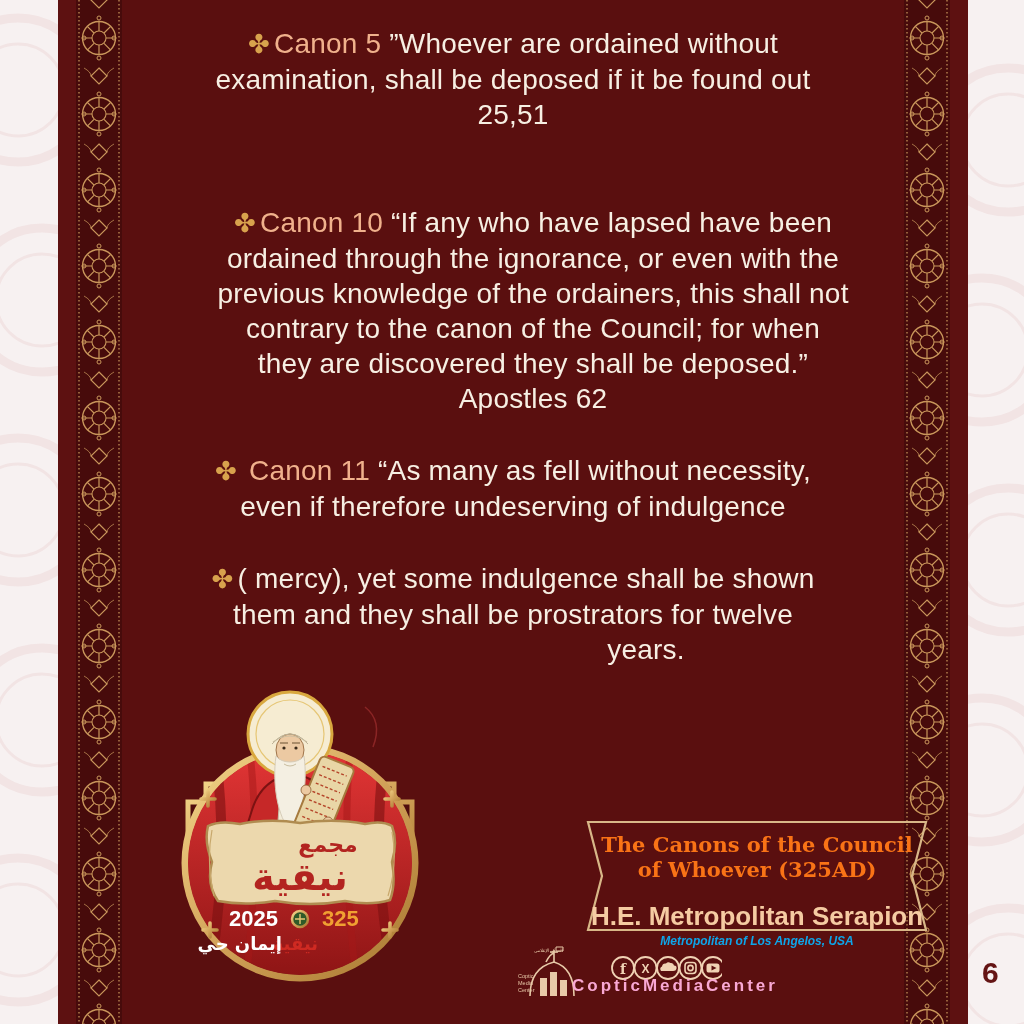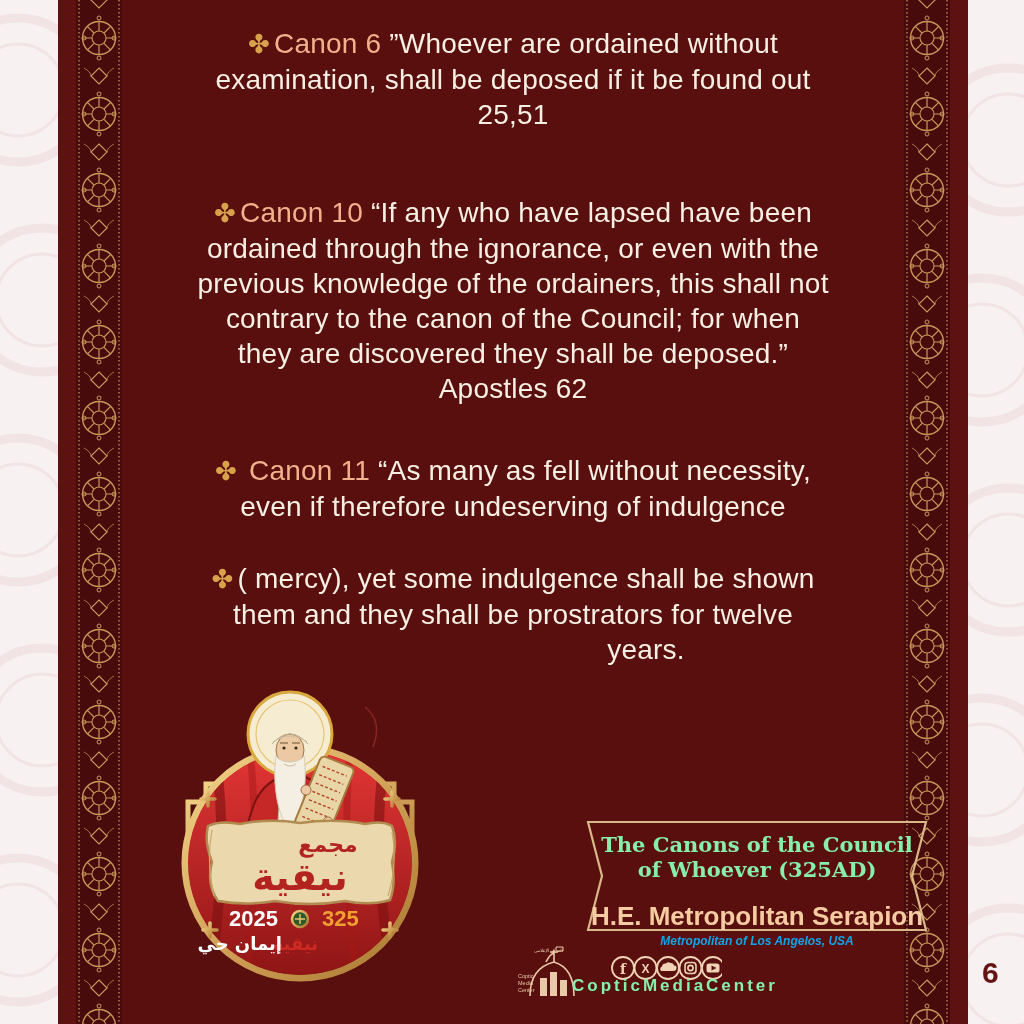--- a/index.html
+++ b/index.html
@@ -26,28 +26,28 @@
     color:#f7efe3;font-size:28px;line-height:35px;font-weight:400;
     letter-spacing:.2px;
   }
   .canon-cross{color:#d8a24d;margin-right:4px;font-size:26px;}
   .canon-label{color:#f0b18c;}
   .canon-line{display:block;}
   .years-line{transform:translateX(133px);}
   
   .title-box{left:462px;top:820px;width:346px;height:112px;}
   .title-box .tb-text{position:absolute;left:0;top:0;width:346px;text-align:center;}
-  .tb-l1,.tb-l2{font-family:"DejaVu Serif",serif;font-weight:700;color:#86efac;font-size:21px;line-height:25px;}
+  .tb-l1,.tb-l2{font-family:"DejaVu Serif",serif;font-weight:700;color:#f97316;font-size:21px;line-height:25px;}
   .tb-l1{margin-top:12px;}
   .tb-l3{color:#f5cba2;font-size:26px;line-height:30px;font-weight:700;margin-top:19px;}
   .tb-l4{color:#0ea5e9;font-size:12px;line-height:21px;font-weight:700;font-style:italic;}
   
   .brand-text{
     left:540px;top:976px;width:270px;text-align:center;
-    color:#86efac;font-size:17px;letter-spacing:3px;font-weight:700;
+    color:#f9a8d4;font-size:17px;letter-spacing:3px;font-weight:700;
   }
   .page-number{
     left:982px;top:956px;width:40px;text-align:left;
     color:#641414;font-size:30px;font-weight:700;
     font-family:"Liberation Sans",sans-serif;
   }
   svg{display:block;}
 </style>
 </head>
 <body>
@@ -137,26 +137,26 @@
           </g>
         </pattern>
       </defs>
       <rect width="46" height="1024" fill="url(#orn-r)"></rect>
     </svg>
   </div>
 
   <div class="abs content">
 
     <div class="abs canon-block" style="top:26px;">
-      <span class="canon-line"><span class="canon-cross">✤</span><span class="canon-label">Canon 6</span><span> ”Whoever are ordained without</span></span>
+      <span class="canon-line"><span class="canon-cross">✤</span><span class="canon-label">Canon 5</span><span> ”Whoever are ordained without</span></span>
       <span class="canon-line">examination, shall be deposed if it be found out</span>
       <span class="canon-line">25,51</span>
     </div>
 
-    <div class="abs canon-block" style="top:195px;">
+    <div class="abs canon-block" style="top:205px;padding-left:20px;">
       <span class="canon-line"><span class="canon-cross">✤</span><span class="canon-label">Canon 10</span><span> “If any who have lapsed have been</span></span>
       <span class="canon-line">ordained through the ignorance, or even with the</span>
       <span class="canon-line">previous knowledge of the ordainers, this shall not</span>
       <span class="canon-line">contrary to the canon of the Council; for when</span>
       <span class="canon-line">they are discovered they shall be deposed.”</span>
       <span class="canon-line">Apostles 62</span>
     </div>
 
     <div class="abs canon-block" style="top:453px;">
       <span class="canon-line"><span class="canon-cross">✤</span><span class="canon-label"> Canon 11</span><span> “As many as fell without necessity,</span></span>

